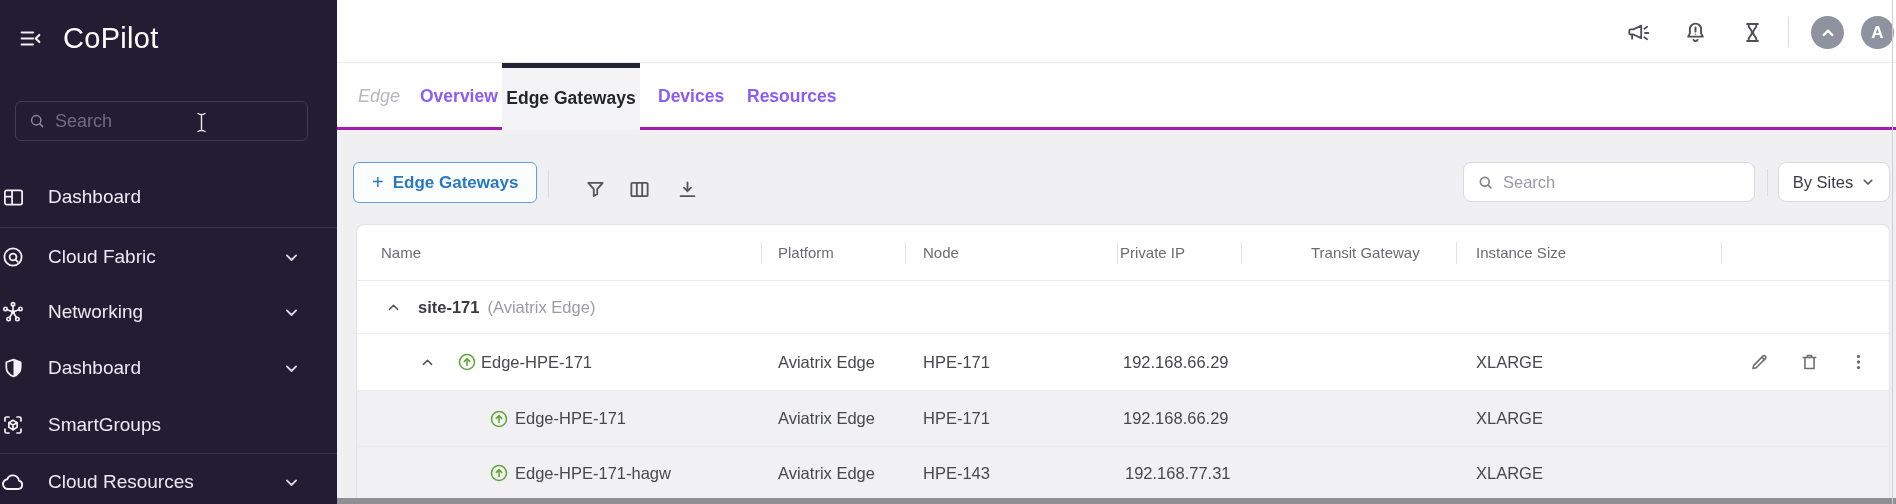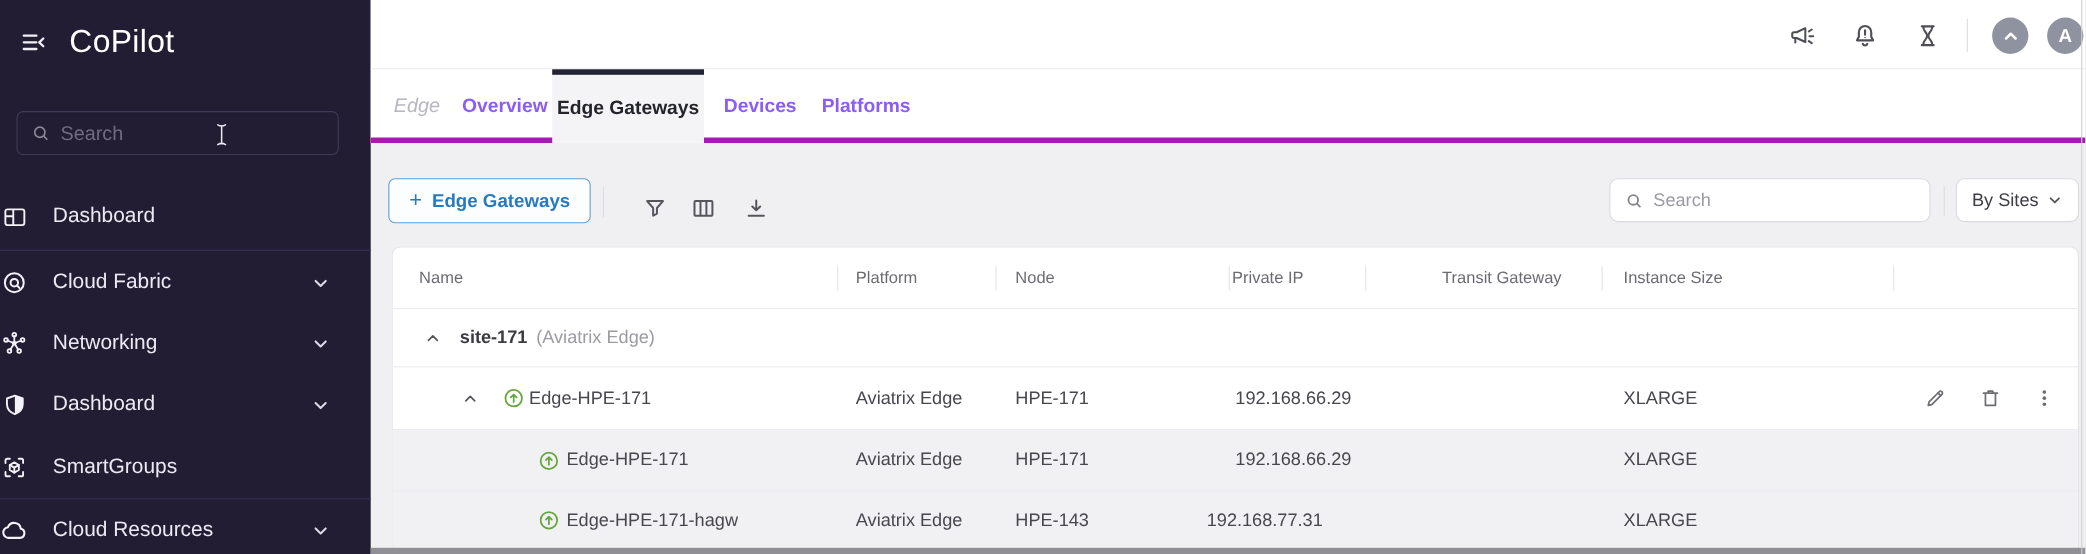--- a/index.html
+++ b/index.html
@@ -23,21 +23,21 @@
   .sb-chev { position:absolute; left:283px; color:#dcdae6; display:flex; }
 
   
   .topbar { position:absolute; left:337px; top:0; width:1559px; height:63px; background:#fff; border-bottom:1px solid #ececef; }
   .ticon { position:absolute; color:#4e4e57; cursor:pointer; }
   .tdivider { position:absolute; width:1px; height:30px; top:17px; background:#dcdce1; }
   .circle-btn { position:absolute; width:33px; height:33px; top:16px; border-radius:50%; background:#8f93a0; color:#fff; display:flex; align-items:center; justify-content:center; cursor:pointer; }
   .avatar { font-weight:700; font-size:17px; }
 
   
-  .tabbar { position:absolute; left:337px; top:63px; width:1559px; height:67px; background:#fff; border-bottom:5px solid #a21caf; }
+  .tabbar { position:absolute; left:337px; top:63px; width:1559px; height:67px; background:#fff; border-bottom:3px solid #a21caf; }
   .tab-ctx { position:absolute; left:21px; top:0; line-height:66px; font-style:italic; font-size:18px; color:#b7b7bf; }
   .tab { position:absolute; top:0; line-height:66px; font-size:17.5px; font-weight:600; color:#8b5cf6; cursor:pointer; }
   .tab-active-block { position:absolute; left:165px; top:0; width:138px; height:67px; background:#f4f4f6; border-top:5px solid #232333; cursor:pointer; }
   .tab-active-block span { display:block; text-align:center; line-height:60px; font-size:17.5px; font-weight:700; color:#24242c; }
 
   
   .add-btn { position:absolute; left:353px; top:162px; height:41px; padding:0 18px; background:#fcfdff; border:1px solid #5da0d8; border-radius:6px; color:#2879c0; font-size:17px; font-weight:600; display:flex; align-items:center; gap:9px; cursor:pointer; }
   .tool-div { position:absolute; width:1px; background:#dcdce0; }
   .tool-icon { position:absolute; top:178px; color:#55555c; cursor:pointer; }
   .tb-search { position:absolute; left:1463px; top:162px; width:292px; height:40px; background:#fff; border:1px solid #dadade; border-radius:8px; display:flex; align-items:center; padding:0 13px; gap:9px; color:#86868e; }
@@ -212,21 +212,21 @@
     </span>
   </header>
 
   <nav class="tabbar">
     <span class="tab-ctx">Edge</span>
     <span class="tab" style="left:83px">Overview</span>
     <span class="tab-active-block">
       <span>Edge Gateways</span>
     </span>
     <span class="tab" style="left:321px">Devices</span>
-    <span class="tab" style="left:410px">Platforms</span>
+    <span class="tab" style="left:410px">Resources</span>
   </nav>
 
   <button class="add-btn">
     <span style="font-size:20px; font-weight:400">+</span>
     <span>Edge Gateways</span>
   </button>
   <span class="tool-div" style="left:548px; top:170px; height:28px"></span>
   <span class="tool-icon" style="left:584px">
     <svg width="23" height="23" viewBox="0 0 24 24" fill="none" stroke="currentColor" stroke-width="1.9" stroke-linejoin="round">
         <path d="M4.5 5h15l-5.7 6.6v5.2l-3.6 2v-7.2z"></path>
@@ -358,21 +358,21 @@
         <span class="gw-icon">
           <svg width="20" height="20" viewBox="0 0 24 24" fill="none" stroke="currentColor" stroke-width="1.9" stroke-linecap="round" stroke-linejoin="round">
               <circle cx="12" cy="12" r="9"></circle>
               <path d="M12 16.2V8.4M8.8 11.2L12 8l3.2 3.2"></path>
             </svg>
         </span>
       </span>
       <span class="cell" style="left:158px; height:52px">Edge-HPE-171-hagw</span>
       <span class="cell" style="left:421px; height:52px">Aviatrix Edge</span>
       <span class="cell" style="left:566px; height:52px">HPE-143</span>
-      <span class="cell" style="left:740px; height:52px">192.168.77.31</span>
+      <span class="cell" style="left:768px; height:52px">192.168.77.31</span>
       <span class="cell" style="left:906px; height:52px"></span>
       <span class="cell" style="left:1119px; height:52px">XLARGE</span>
     </div>
   </section>
 
   <div class="bottom-strip"></div>
   <div class="right-line"></div>
 </div>
 
 </body></html>

